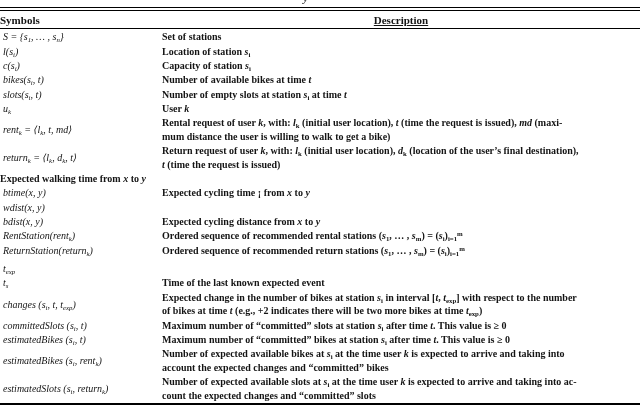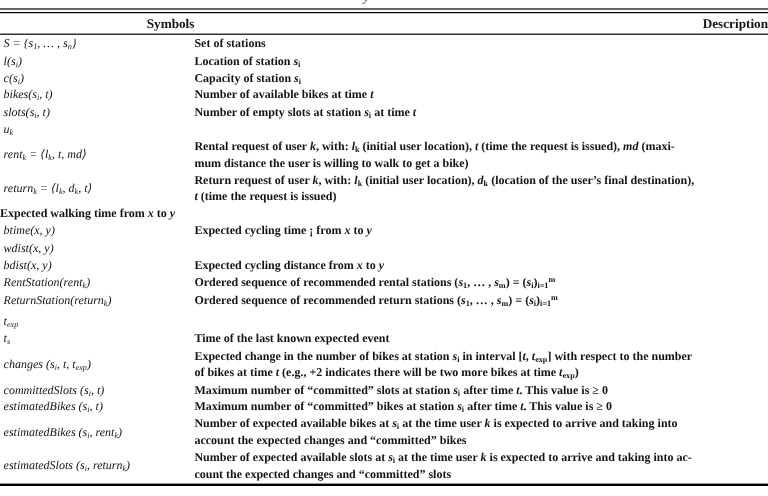--- a/index.html
+++ b/index.html
@@ -42,25 +42,26 @@
   }
   .header-row {
     display: flex;
     align-items: center;
     height: 16px;
     font-weight: 700;
     font-size: 11px;
   }
   .hcol-sym {
     width: 162px;
-    text-align: right;
+    text-align: left;
   }
   .hcol-desc {
     flex: 1;
-    text-align: right;
+    text-align: center;
+    text-decoration: underline;
   }
   #rows {
     font-size: 10px;
     line-height: 13.55px;
     padding-top: 1px;
   }
   .row {
     display: flex;
     align-items: center;
     padding: 0.4px 0;
@@ -117,20 +118,21 @@
     <div class="row">
       <div class="cell-sym"><i>bikes</i>(<i>s</i><sub>i</sub>, <i>t</i>)</div>
       <div class="cell-desc">Number of available bikes at time <i>t</i></div>
     </div>
     <div class="row">
       <div class="cell-sym"><i>slots</i>(<i>s</i><sub>i</sub>, <i>t</i>)</div>
       <div class="cell-desc">Number of empty slots at station <i>s</i><sub>i</sub> at time <i>t</i></div>
     </div>
     <div class="row">
       <div class="cell-sym"><i>u</i><sub>k</sub></div>
+      <div class="cell-desc">User <i>k</i></div>
     </div>
     <div class="row">
       <div class="cell-sym"><i>rent</i><sub>k</sub> = ⟨<i>l</i><sub>k</sub>, <i>t</i>, <i>md</i>⟩</div>
       <div class="cell-desc">Rental request of user <i>k</i>, with: <i>l</i><sub>k</sub> (initial user location), <i>t</i> (time the request is issued), <i>md</i> (maxi-<br>mum distance the user is willing to walk to get a bike)</div>
     </div>
     <div class="row">
       <div class="cell-sym"><i>return</i><sub>k</sub> = ⟨<i>l</i><sub>k</sub>, <i>d</i><sub>k</sub>, <i>t</i>⟩</div>
       <div class="cell-desc">Return request of user <i>k</i>, with: <i>l</i><sub>k</sub> (initial user location), <i>d</i><sub>k</sub> (location of the user’s final destination),<br><i>t</i> (time the request is issued)</div>
     </div>
     <div class="row">

